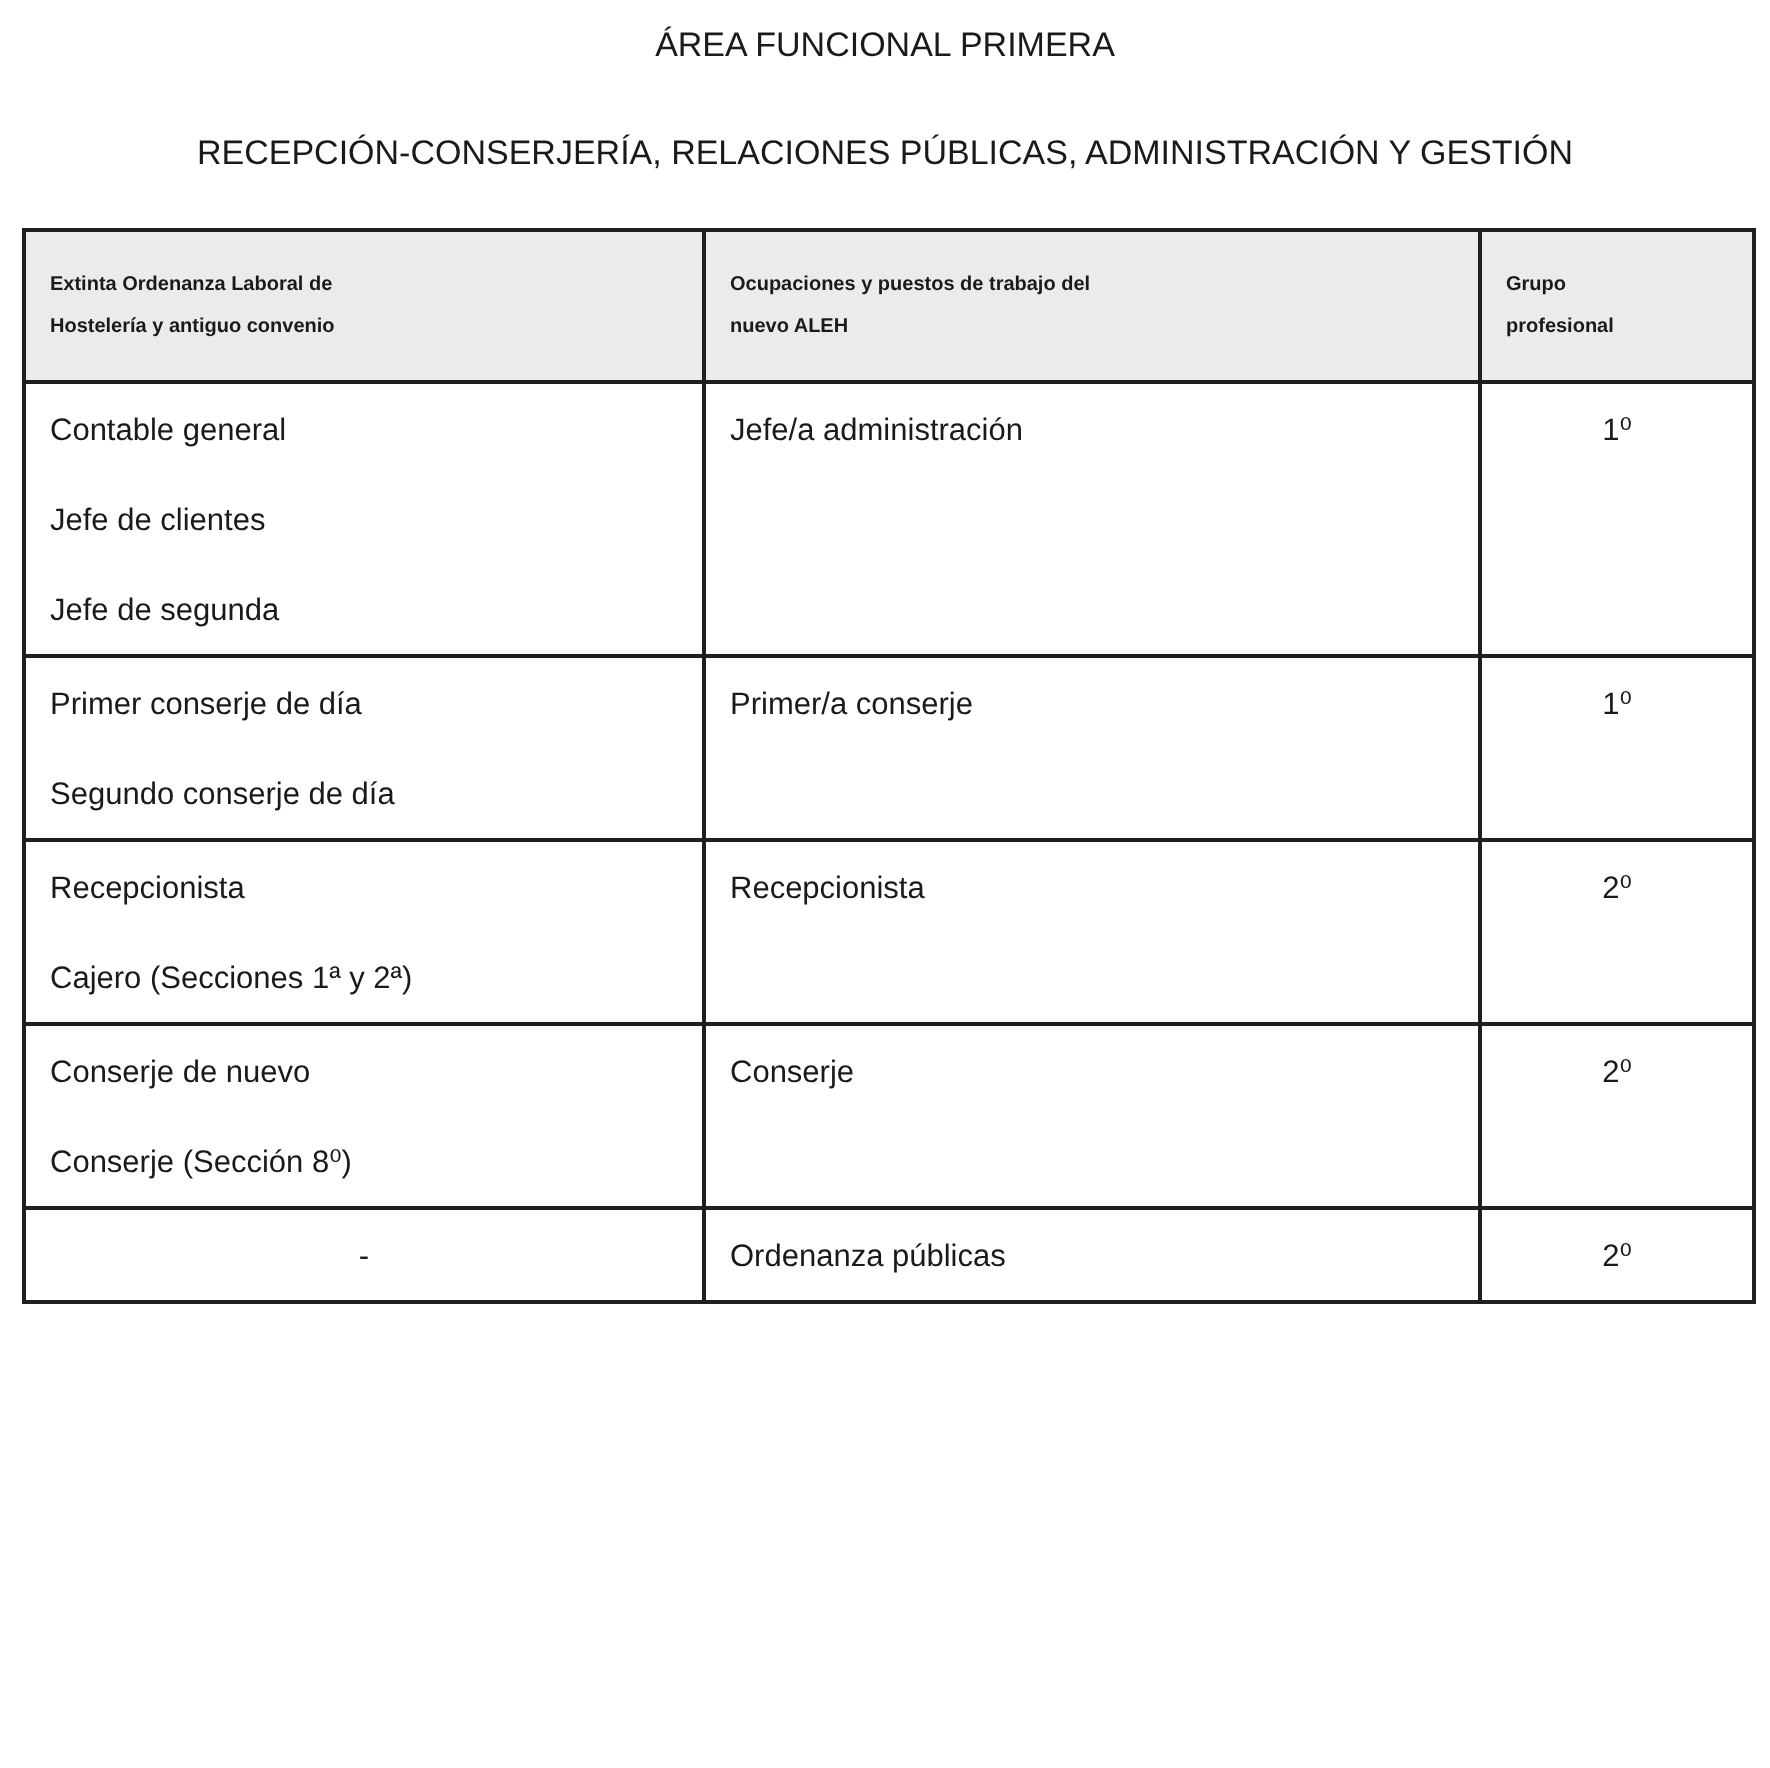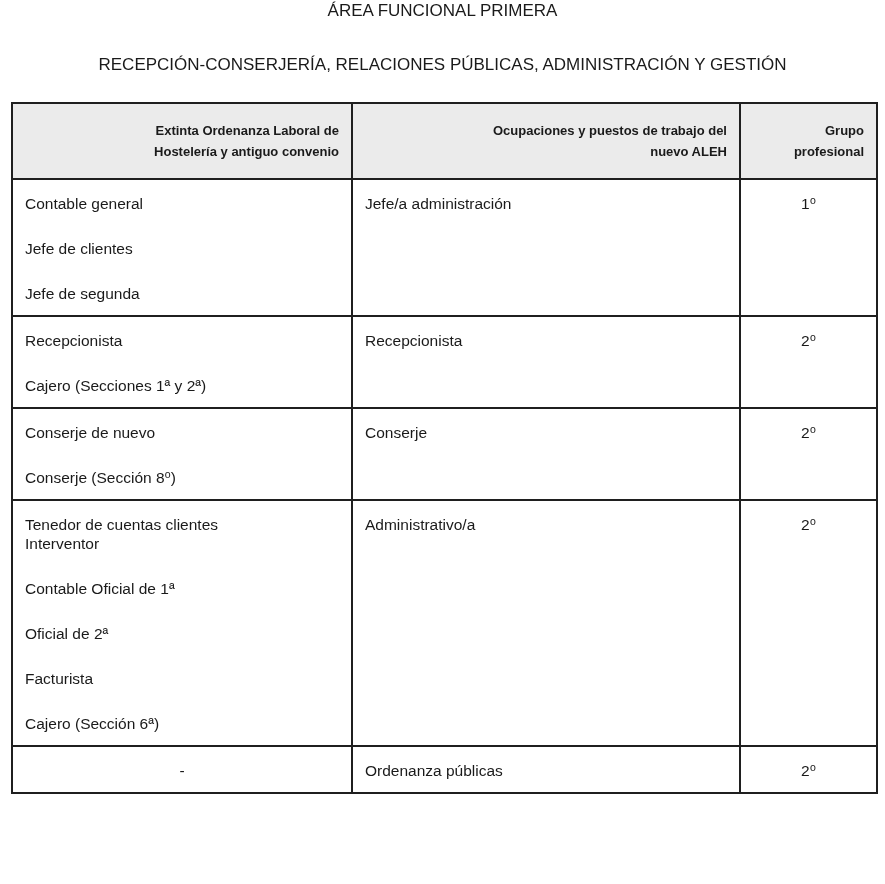--- a/index.html
+++ b/index.html
@@ -12,20 +12,21 @@
   html,body{margin:0;padding:0;}
   body{
     width:885px;
     min-height:884px;
     background:var(--page-bg);
     color:var(--text);
     font-family:"Liberation Sans","DejaVu Sans",sans-serif;
   }
   .titles{
     text-align:center;
+    padding-top:12px;
   }
   .title-line{
     font-size:17px;
     line-height:22px;
     font-weight:normal;
     margin:0;
   }
   .title-line + .title-line{
     margin-top:32px;
   }
@@ -39,25 +40,24 @@
   col.c-new{width:388px;}
   col.c-group{width:137px;}
   th,td{
     border:2px solid var(--border);
     vertical-align:top;
     text-align:left;
   }
   th{
     background:var(--header-bg);
     font-weight:bold;
-    font-size:13px;
+    font-size:10px;
     line-height:21px;
     padding:16px 12px;
     white-space:pre-line;
-    text-align:right;
   }
   td{
     font-size:15.5px;
     line-height:19px;
     padding:14px 12px 12px 12px;
     margin-top:38px;
   }
   td p{
     margin:0 0 26px 0;
     white-space:pre-line;
@@ -98,20 +98,32 @@
         </td>
         <td>
           <p>Jefe/a administración</p>
         </td>
         <td class="center">
           <p>1⁰</p>
         </td>
       </tr>
       <tr>
         <td>
+          <p>Primer conserje de día</p>
+          <p>Segundo conserje de día</p>
+        </td>
+        <td>
+          <p>Primer/a conserje</p>
+        </td>
+        <td class="center">
+          <p>1⁰</p>
+        </td>
+      </tr>
+      <tr>
+        <td>
           <p>Recepcionista</p>
           <p>Cajero (Secciones 1ª y 2ª)</p>
         </td>
         <td>
           <p>Recepcionista</p>
         </td>
         <td class="center">
           <p>2⁰</p>
         </td>
       </tr>
@@ -121,36 +133,20 @@
           <p>Conserje (Sección 8⁰)</p>
         </td>
         <td>
           <p>Conserje</p>
         </td>
         <td class="center">
           <p>2⁰</p>
         </td>
       </tr>
       <tr>
-        <td>
-          <p>Tenedor de cuentas clientes
-Interventor</p>
-          <p>Contable Oficial de 1ª</p>
-          <p>Oficial de 2ª</p>
-          <p>Facturista</p>
-          <p>Cajero (Sección 6ª)</p>
-        </td>
-        <td>
-          <p>Administrativo/a</p>
-        </td>
-        <td class="center">
-          <p>2⁰</p>
-        </td>
-      </tr>
-      <tr>
         <td class="center">
           <p>-</p>
         </td>
         <td>
           <p>Ordenanza públicas</p>
         </td>
         <td class="center">
           <p>2⁰</p>
         </td>
       </tr>

